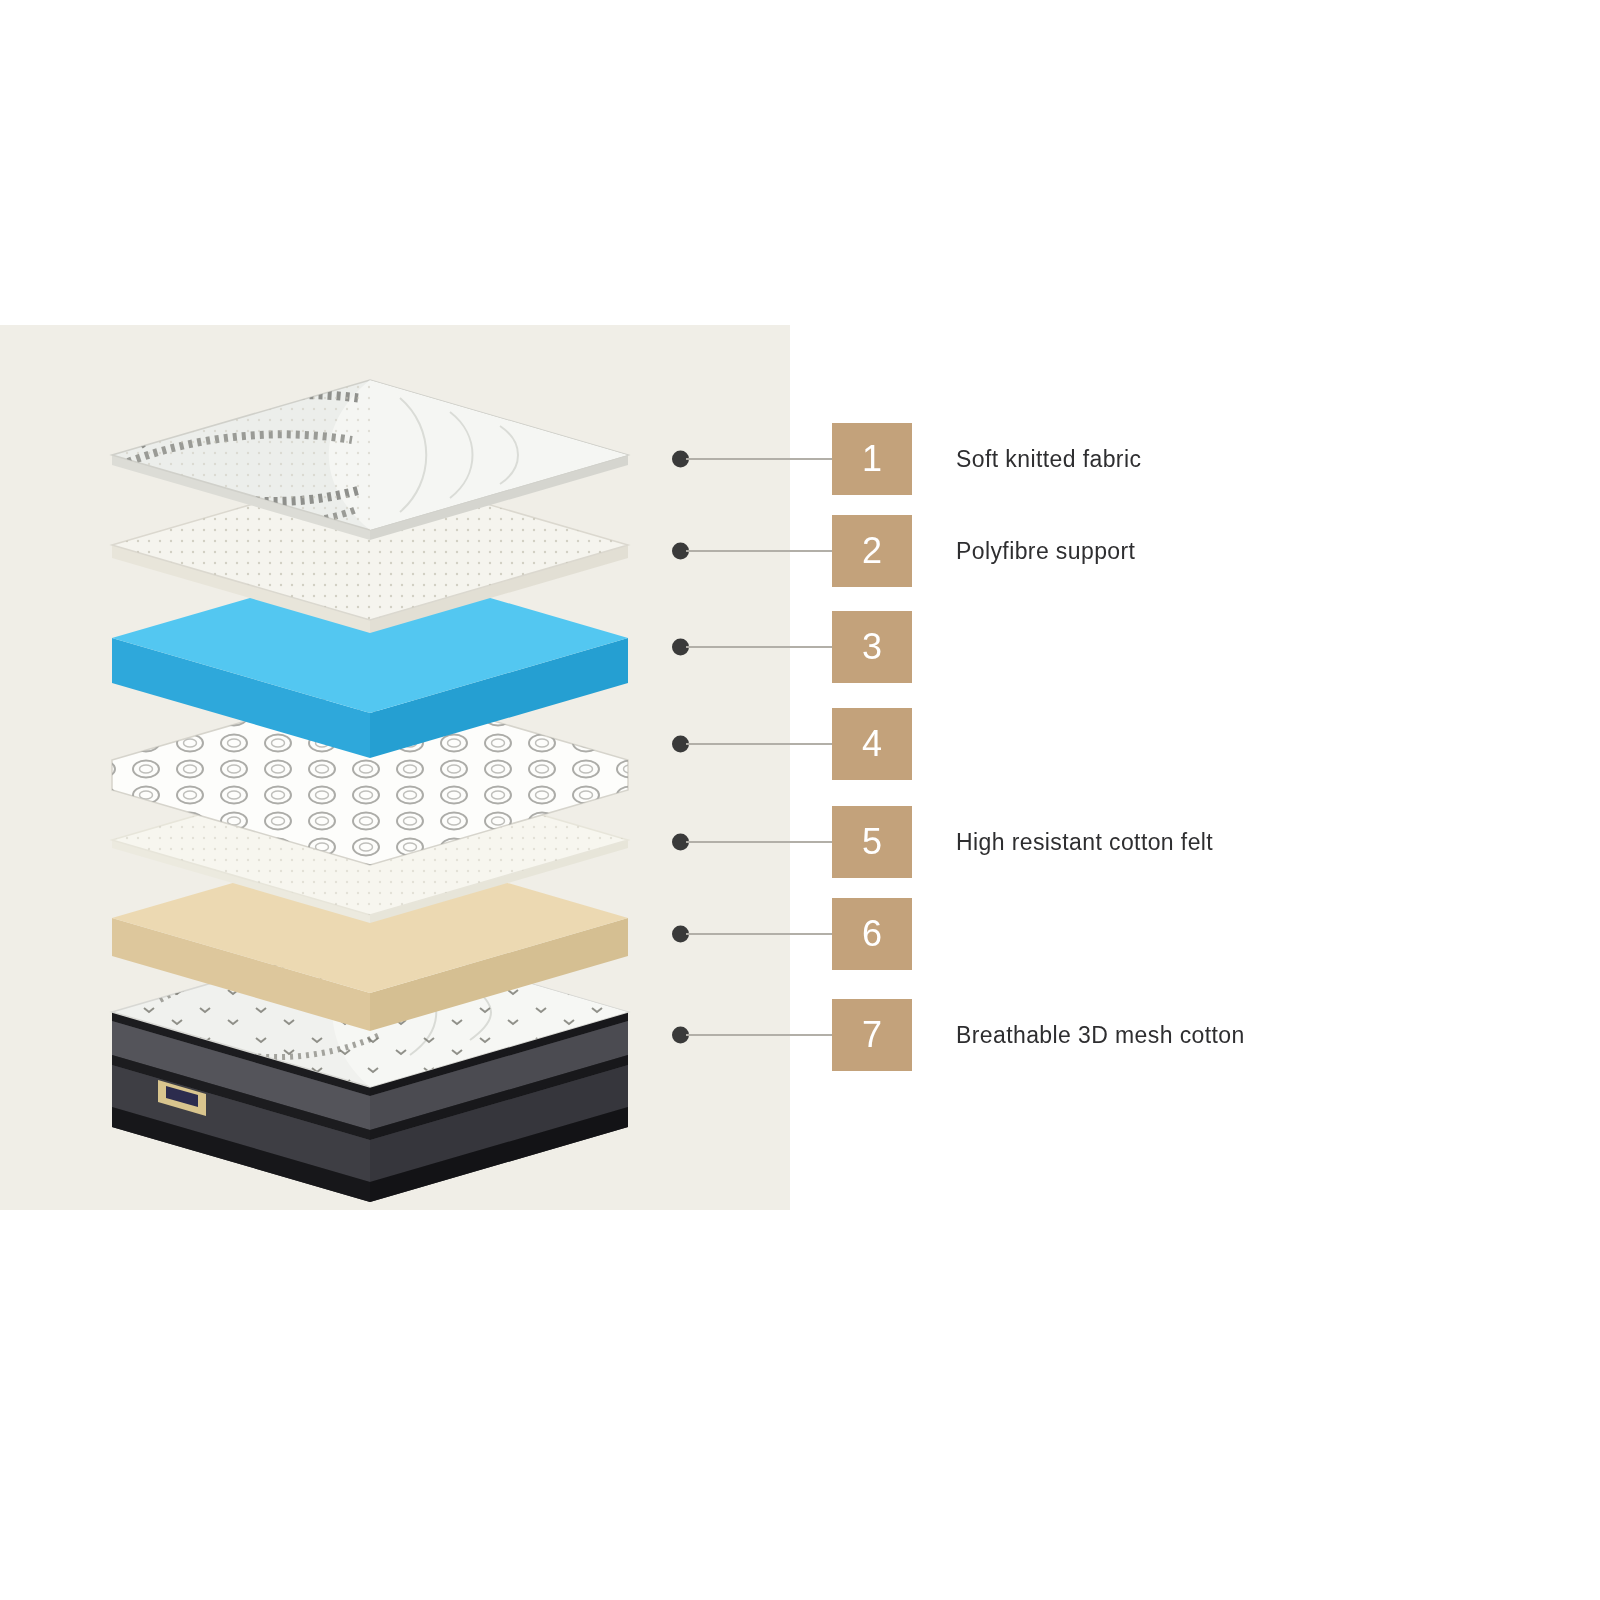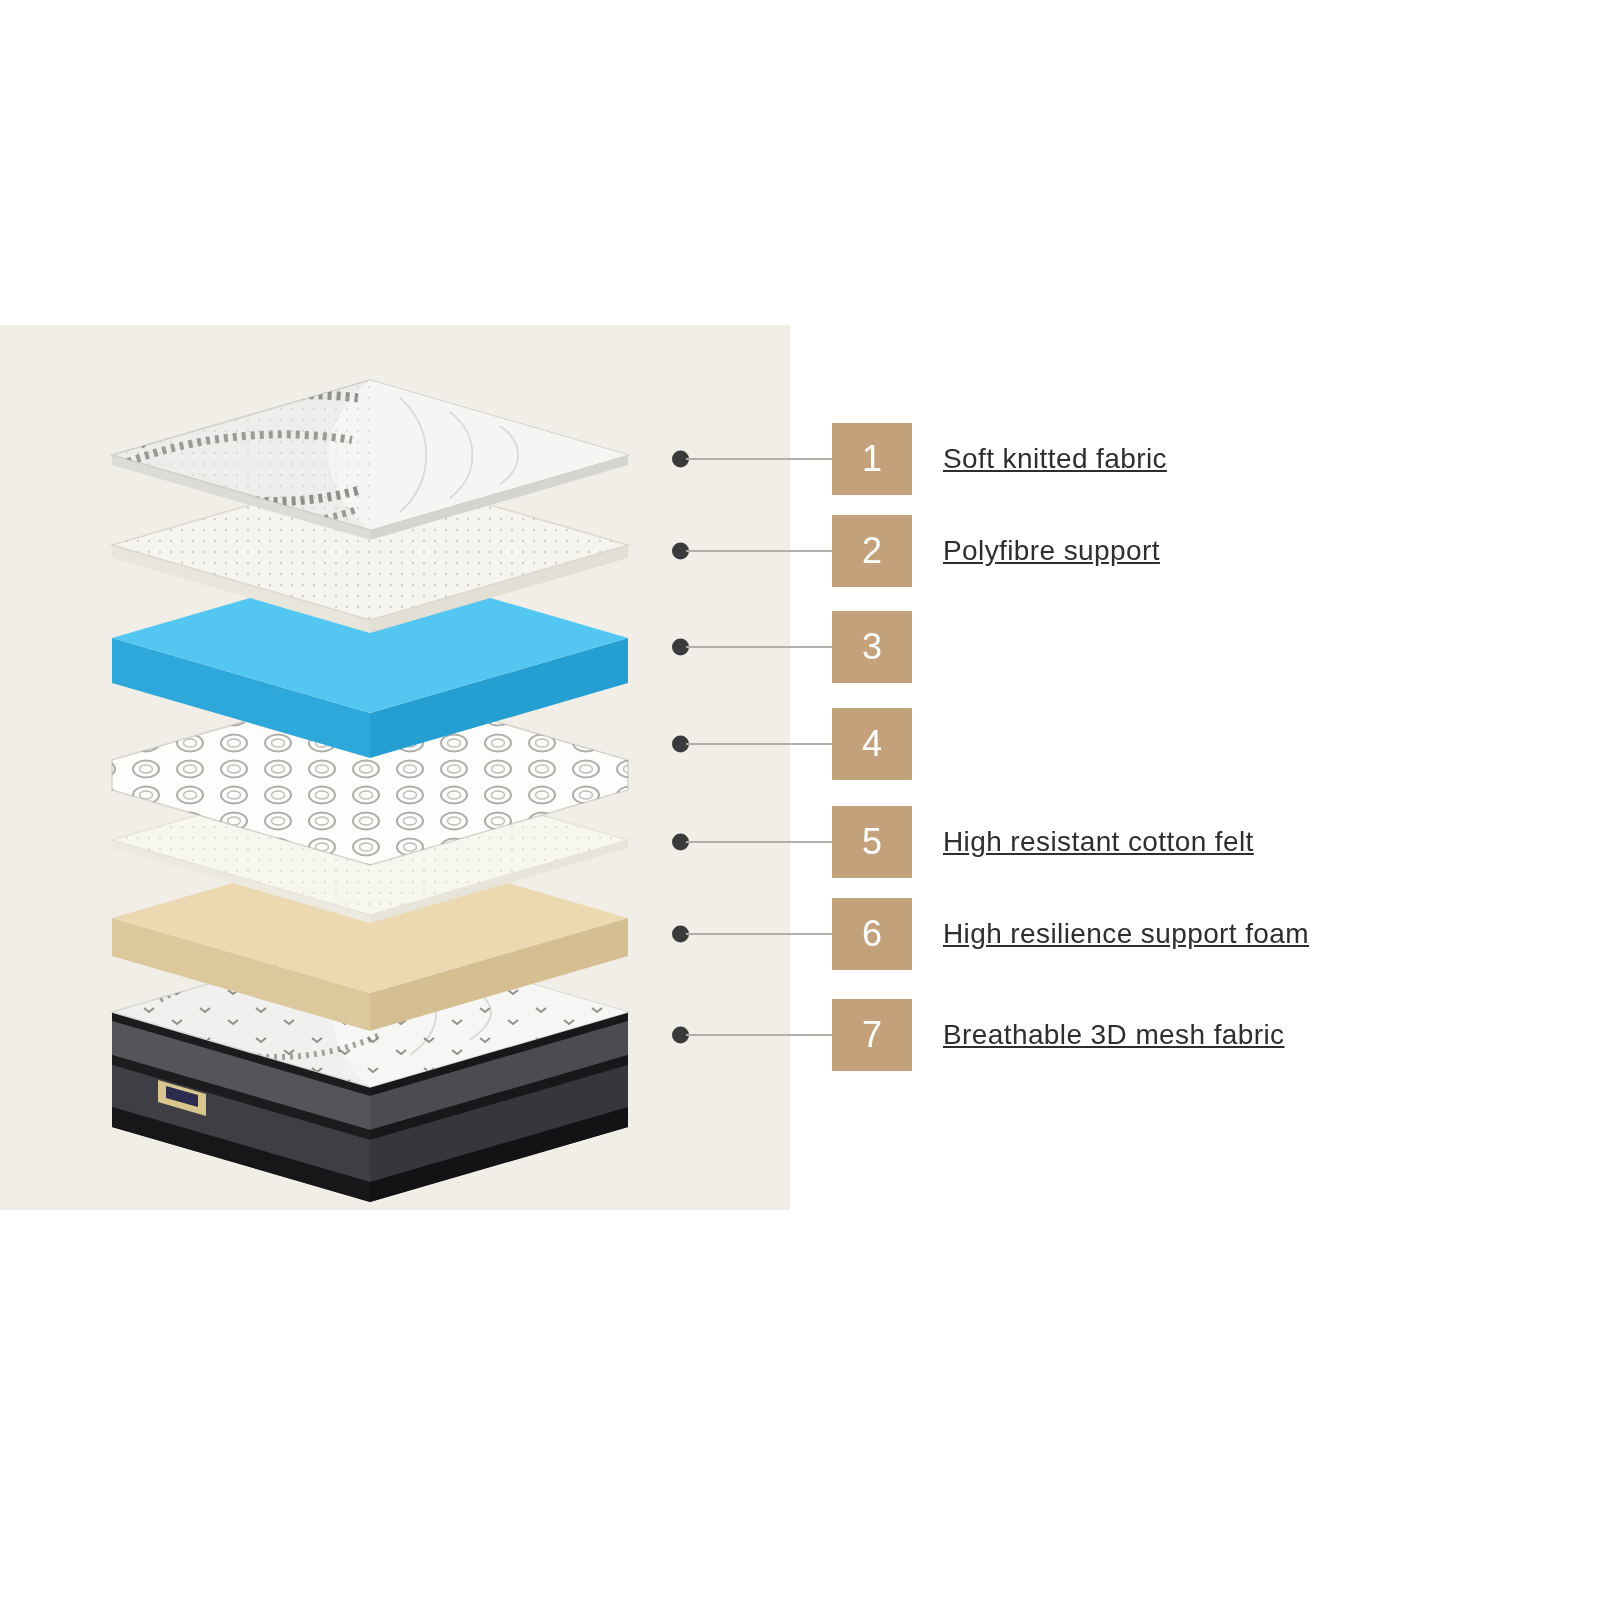--- a/index.html
+++ b/index.html
@@ -59,27 +59,26 @@
     background:var(--accent);
     color:var(--number-text);
     display:flex;
     align-items:center;
     justify-content:center;
     font-size:36px;
     font-weight:300;
   }
   .legend-row .label{
     position:absolute;
-    left:271px; top:50%;
+    left:284px; top:50%;
     transform:translateY(-50%);
-    font-size:28px;
+    font-size:23px;
     color:var(--text);
     letter-spacing:0.4px;
     white-space:nowrap;
-    text-decoration:underline;
   }
   .row-1{top:423px;}
   .row-2{top:515px;}
   .row-3{top:611px;}
   .row-4{top:708px;}
   .row-5{top:806px;}
   .row-6{top:898px;}
   .row-7{top:999px;}
 </style>
 </head>
@@ -226,24 +225,23 @@
         <span>5</span>
       </div>
     <span class="label">High resistant cotton felt</span>
   </div>
   <div class="legend-row row-6">
     <span class="dot"></span>
     <span class="line"></span>
     <div class="numbox">
         <span>6</span>
       </div>
-    <span class="label">High resilience support foam</span>
   </div>
   <div class="legend-row row-7">
     <span class="dot"></span>
     <span class="line"></span>
     <div class="numbox">
         <span>7</span>
       </div>
-    <span class="label">Breathable 3D mesh fabric</span>
+    <span class="label">Breathable 3D mesh cotton</span>
   </div>
 
 </div>
 
 </body></html>

